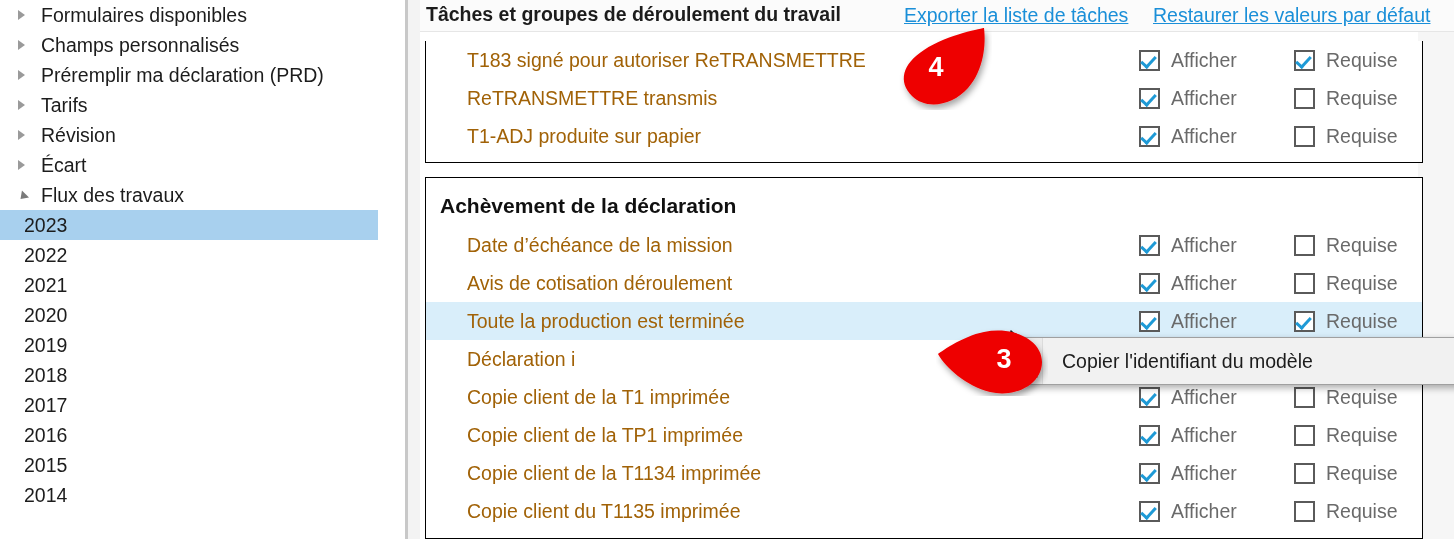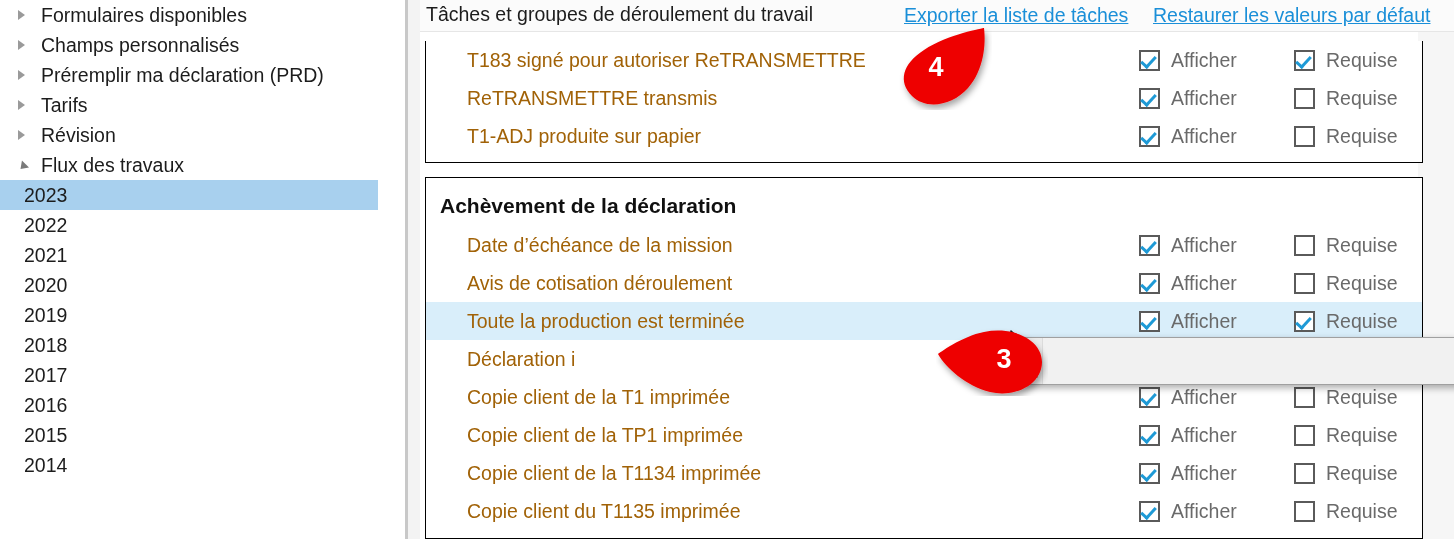--- a/index.html
+++ b/index.html
@@ -88,20 +88,21 @@
     background: #fbfbfb;
     display: flex;
     align-items: center;
     border-bottom: 1px solid #e6e6e6;
   }
   #header-title {
     position: absolute; left: 6px; top: 3px;
     font-size: 19.5px;
     color: #1c1c1c;
     white-space: nowrap;
+    font-weight: bold;
   }
   .header-link {
     position: absolute; top: 4px;
     font-size: 19.5px;
     color: #1a8fd8;
     text-decoration: underline;
     white-space: nowrap;
     cursor: pointer;
   }
   #link-export { left: 484px; }
@@ -274,20 +275,26 @@
           <span class="twisty">
             <span class="tri-right"></span>
           </span>
           <span class="tree-label">Tarifs</span>
         </div>
         <div class="tree-node">
           <span class="twisty">
             <span class="tri-right"></span>
           </span>
           <span class="tree-label">Révision</span>
+        </div>
+        <div class="tree-node">
+          <span class="twisty">
+            <span class="tri-right"></span>
+          </span>
+          <span class="tree-label">Écart</span>
         </div>
         <div class="tree-node">
           <span class="twisty">
             <span class="tri-down"></span>
           </span>
           <span class="tree-label">Flux des travaux</span>
         </div>
       </div>
     <div id="year-list">
         <div class="leaf-node selected">
@@ -475,20 +482,21 @@
           <path d="M5 3 h13 l6 6 v18 h-19 z" fill="#ffffff" stroke="#8d8d8d" stroke-width="1.4"></path>
           <path d="M18 3 v6 h6 z" fill="#e9e9e9" stroke="#8d8d8d" stroke-width="1.2"></path>
           <path d="M10 8 h14 l6 6 v17 h-20 z" fill="#ffffff" stroke="#7d7d7d" stroke-width="1.4"></path>
           <path d="M24 8 v6 h6 z" fill="#dcdcdc" stroke="#7d7d7d" stroke-width="1.2"></path>
           <g stroke="#2f8fd0" stroke-width="1.6">
             <line x1="13" y1="18" x2="26" y2="18"></line>
             <line x1="13" y1="22" x2="26" y2="22"></line>
             <line x1="13" y1="26" x2="23" y2="26"></line>
           </g>
         </svg>
+        <div id="ctx-item-label">Copier l'identifiant du modèle</div>
       </div>
     </div>
 
     <svg id="mouse-cursor" viewBox="0 0 24 34">
       <path d="M2 1 L2 26 L8 20 L12 30 L16 28 L12 19 L20 19 Z" fill="#ffffff" stroke="#1c1c1c" stroke-width="1.6" stroke-linejoin="round"></path>
     </svg>
 
   </div>
 
   <div id="marker-4" class="marker">

